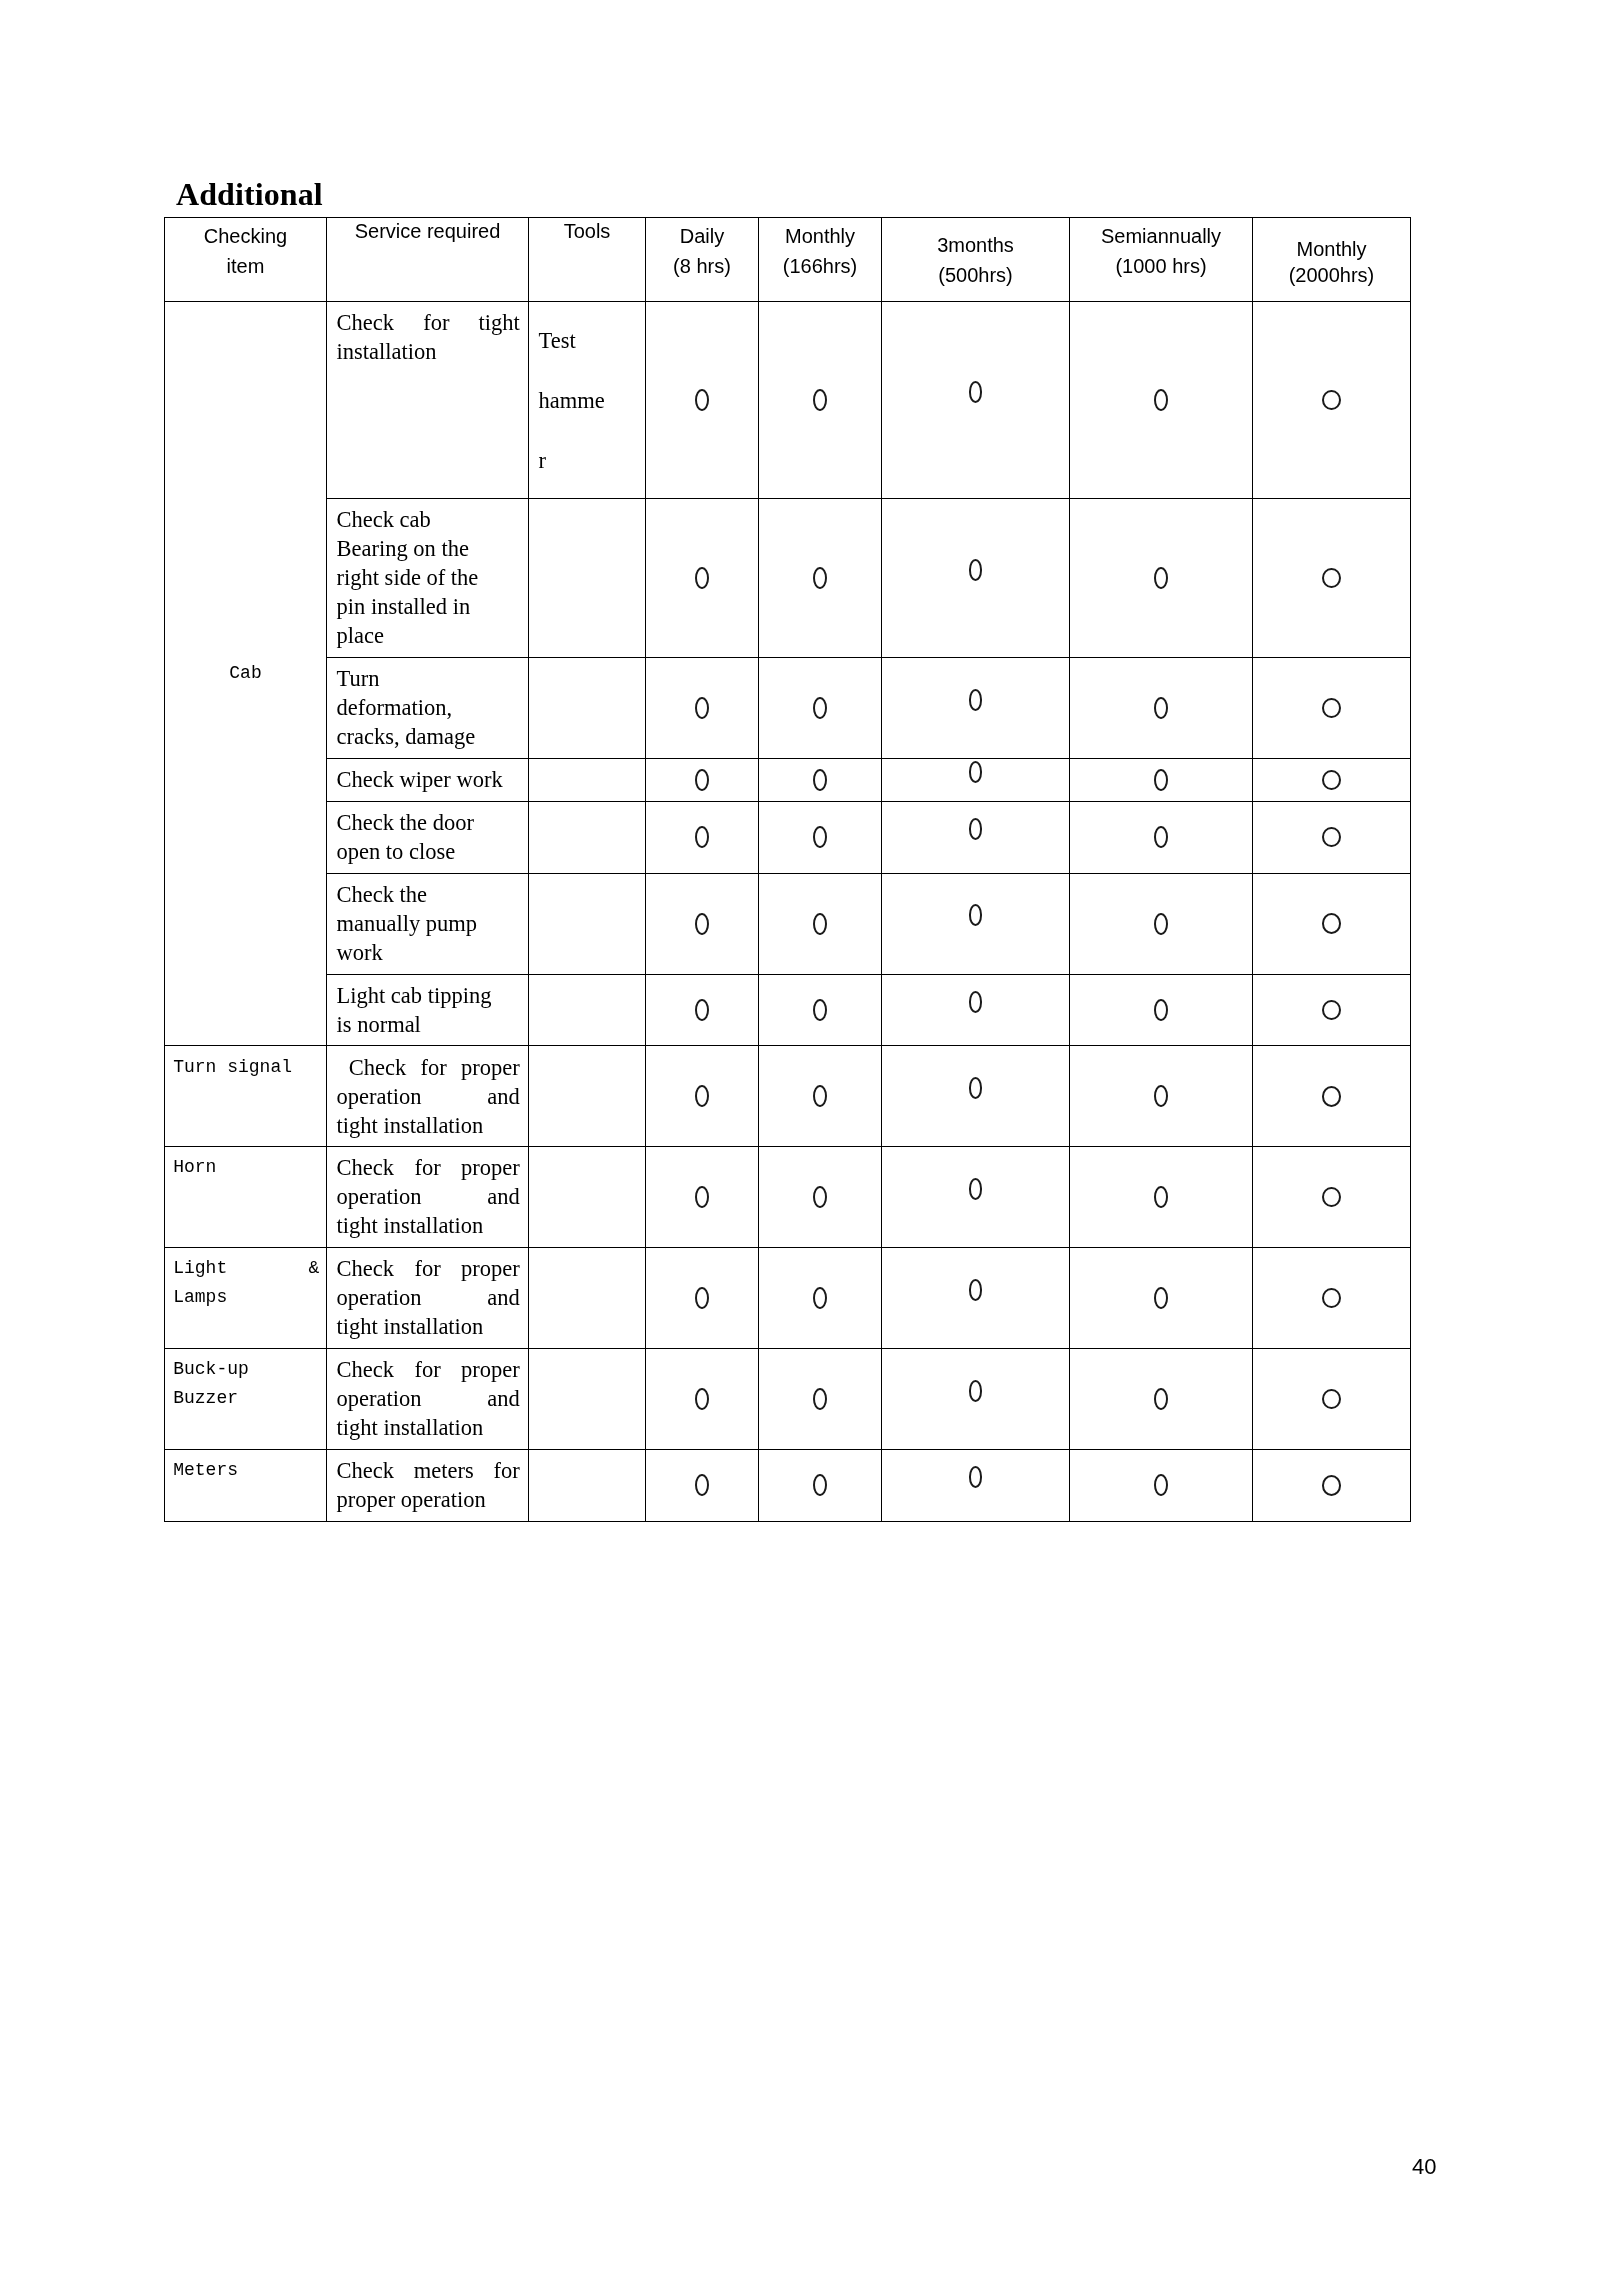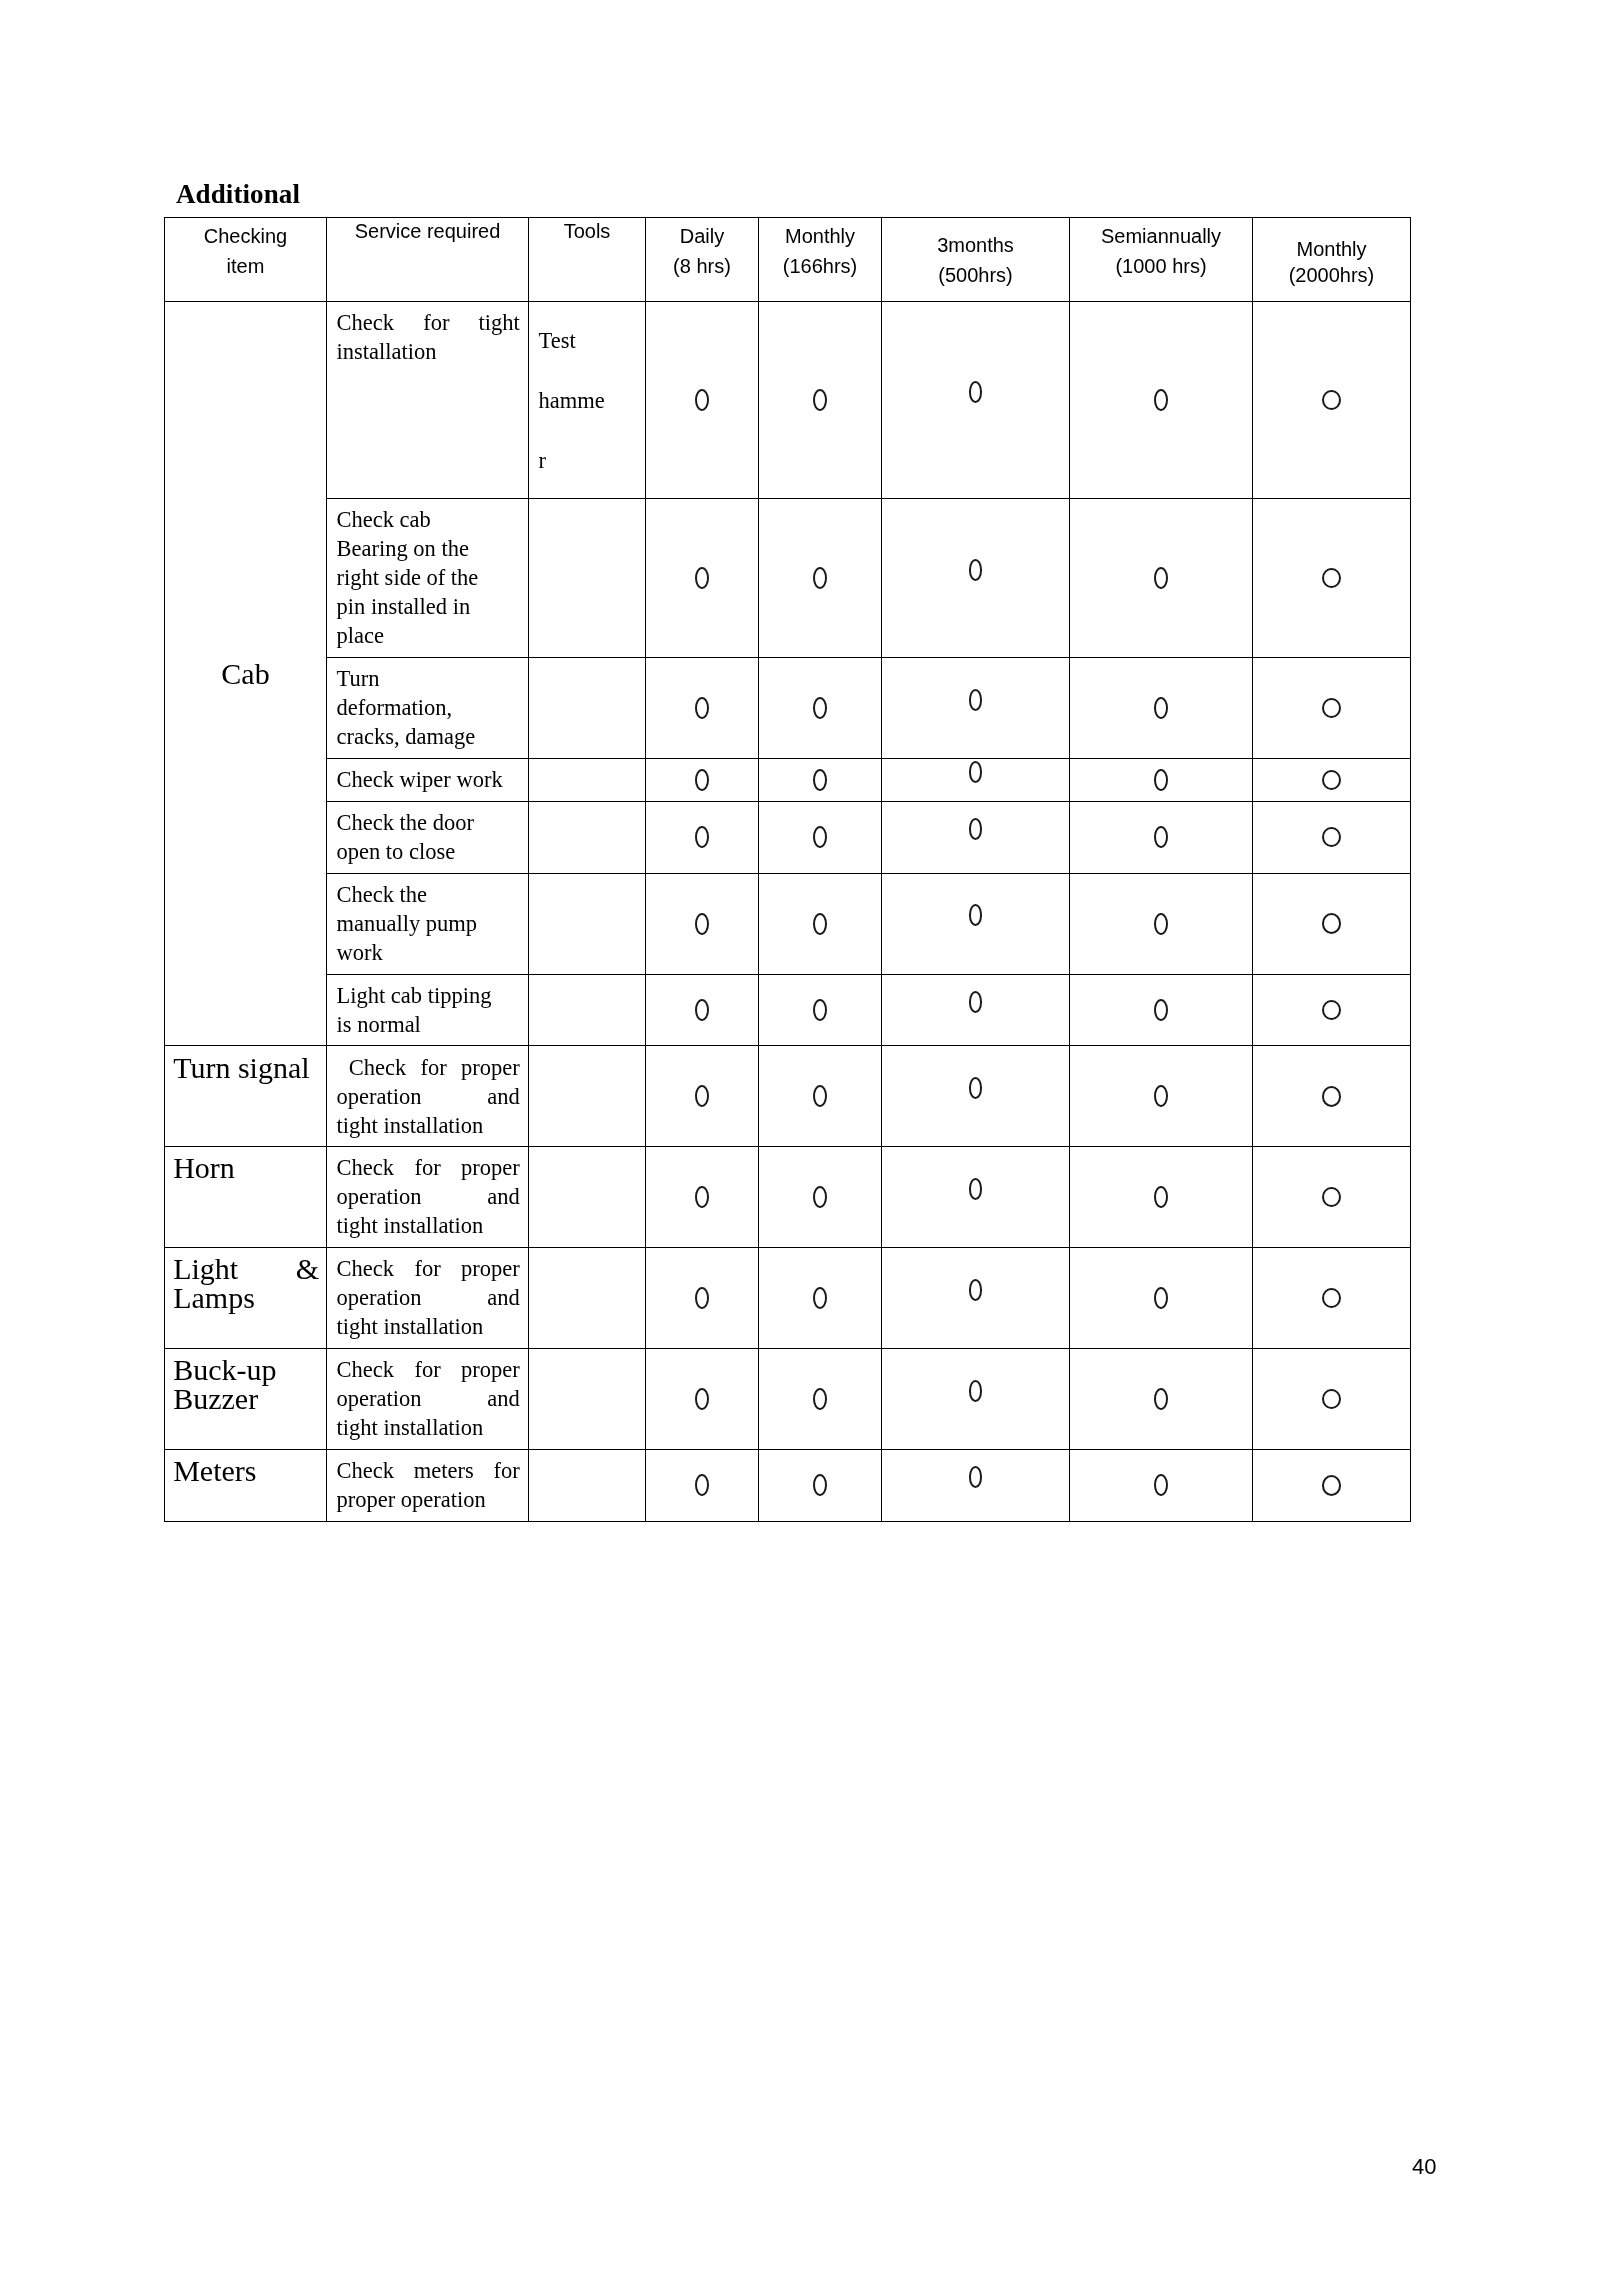--- a/index.html
+++ b/index.html
@@ -24,21 +24,21 @@
     height: 2295px;
   }
 
   
   .doc-title {
     position: absolute;
     left: 176px;
     top: 179px;
     font-family: "Liberation Serif", "DejaVu Serif", serif;
     font-weight: bold;
-    font-size: 27px;
+    font-size: 32px;
     line-height: 30px;
     letter-spacing: 0.1px;
     white-space: nowrap;
   }
 
   
   .maint-table {
     position: absolute;
     left: 164px;
     top: 217px;
@@ -76,22 +76,22 @@
   }
   .hdr .l1, .hdr .l2 { display: block; white-space: nowrap; }
   .hdr.two-line { padding: 2.7px 0 4.1px 0; }
   .hdr.shift-down .l1 { padding-top: 9.5px; }
   .hdr.tight { line-height: 26px; }
   .hdr.tight.shift-down .l1 { padding-top: 15px; }
   .hdr.single { line-height: 27px; }
 
   
   td.item-cell {
-    font-family: Liberation Serif, serif;
-    font-size: 30px;
+    font-family: Liberation Mono, monospace;
+    font-size: 18px;
     line-height: 29px;
     padding: 6.1px 6.8px 6.8px 8.2px;
   }
   td.item-cell.just {
     text-align: justify;
   }
   td.item-cell.just > .just-line {
     display: block;
     text-align: justify;
     text-align-last: justify;

